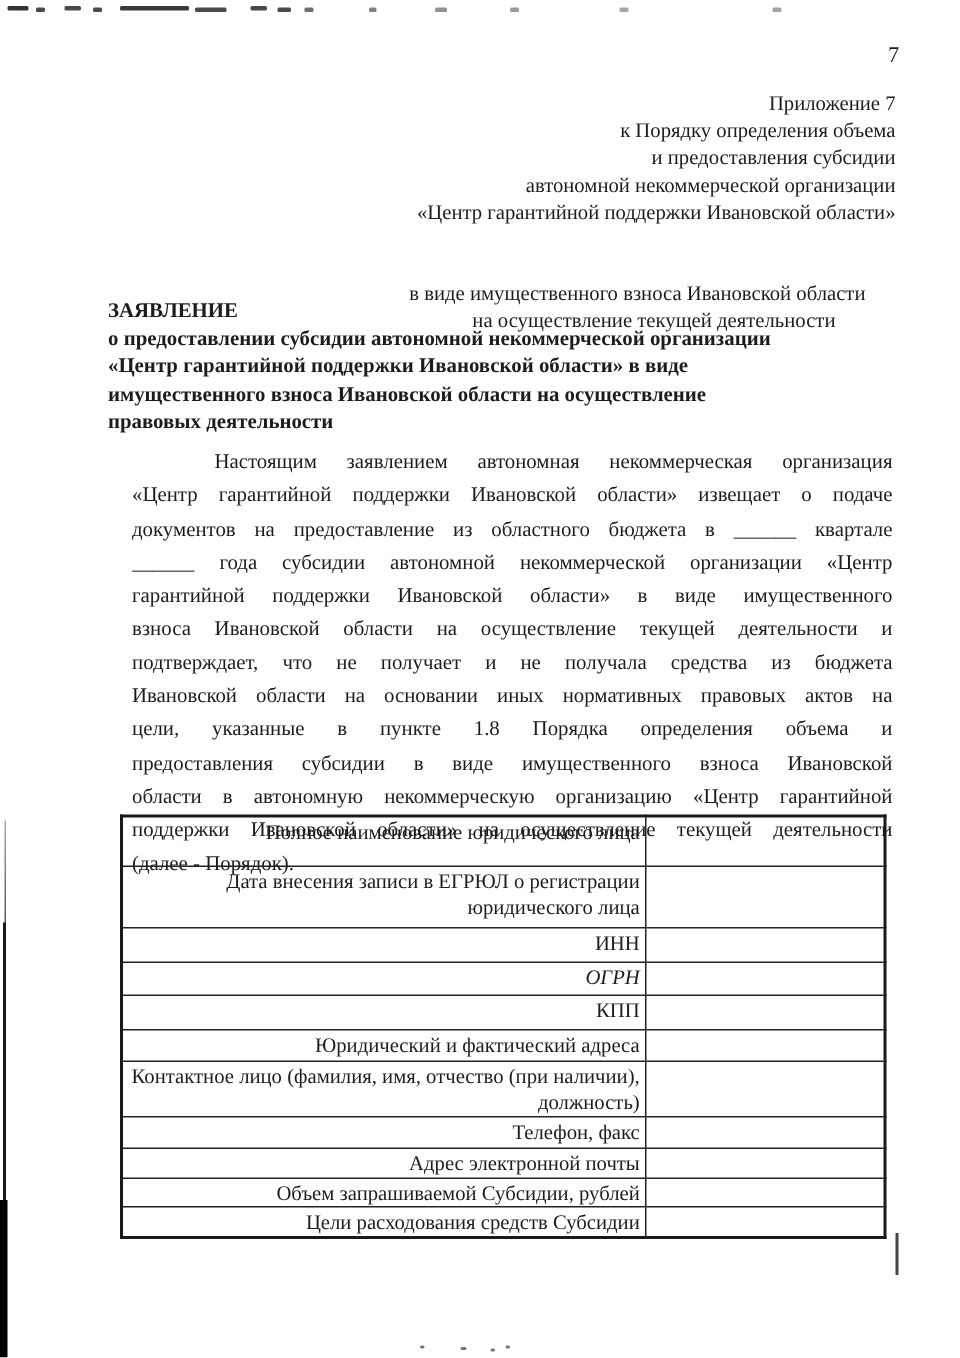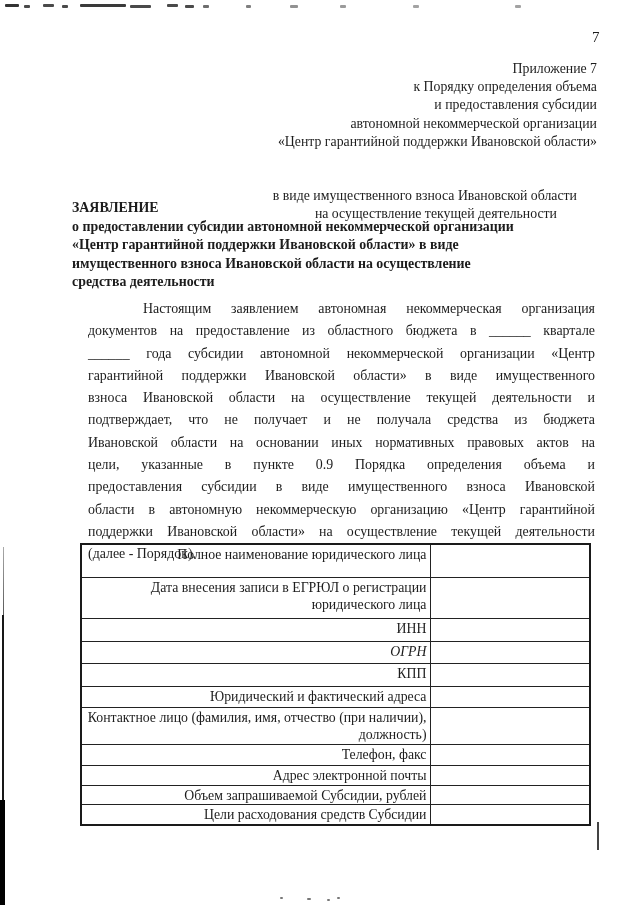--- a/index.html
+++ b/index.html
@@ -95,32 +95,33 @@
     <div>«Центр гарантийной поддержки Ивановской области»</div>
     <div style="margin-right:20px;margin-top:36px;">в виде имущественного взноса Ивановской области</div>
     <div style="margin-right:40px;">на осуществление текущей деятельности</div>
   </div>
 
   <div class="title-block">
     <div>ЗАЯВЛЕНИЕ</div>
     <div>о предоставлении субсидии автономной некоммерческой организации</div>
     <div>«Центр гарантийной поддержки Ивановской области» в виде</div>
     <div>имущественного взноса Ивановской области на осуществление</div>
-    <div>средства деятельности</div>
+    <div>правовых деятельности</div>
   </div>
 
   <div class="body-block">
     <div class="jline first">Настоящим заявлением автономная некоммерческая организация</div>
+    <div class="jline">«Центр гарантийной поддержки Ивановской области» извещает о подаче</div>
     <div class="jline">документов на предоставление из областного бюджета в ______ квартале</div>
     <div class="jline">______ года субсидии автономной некоммерческой организации «Центр</div>
     <div class="jline">гарантийной поддержки Ивановской области» в виде имущественного</div>
     <div class="jline">взноса Ивановской области на осуществление текущей деятельности и</div>
     <div class="jline">подтверждает, что не получает и не получала средства из бюджета</div>
     <div class="jline">Ивановской области на основании иных нормативных правовых актов на</div>
-    <div class="jline">цели, указанные в пункте 0.9 Порядка определения объема и</div>
+    <div class="jline">цели, указанные в пункте 1.8 Порядка определения объема и</div>
     <div class="jline">предоставления субсидии в виде имущественного взноса Ивановской</div>
     <div class="jline">области в автономную некоммерческую организацию «Центр гарантийной</div>
     <div class="jline">поддержки Ивановской области» на осуществление текущей деятельности</div>
     <div class="lastline">(далее - Порядок).</div>
   </div>
 
   <table class="doc-table">
     <colgroup>
         <col style="width:349px;">
         <col style="width:160px;">

